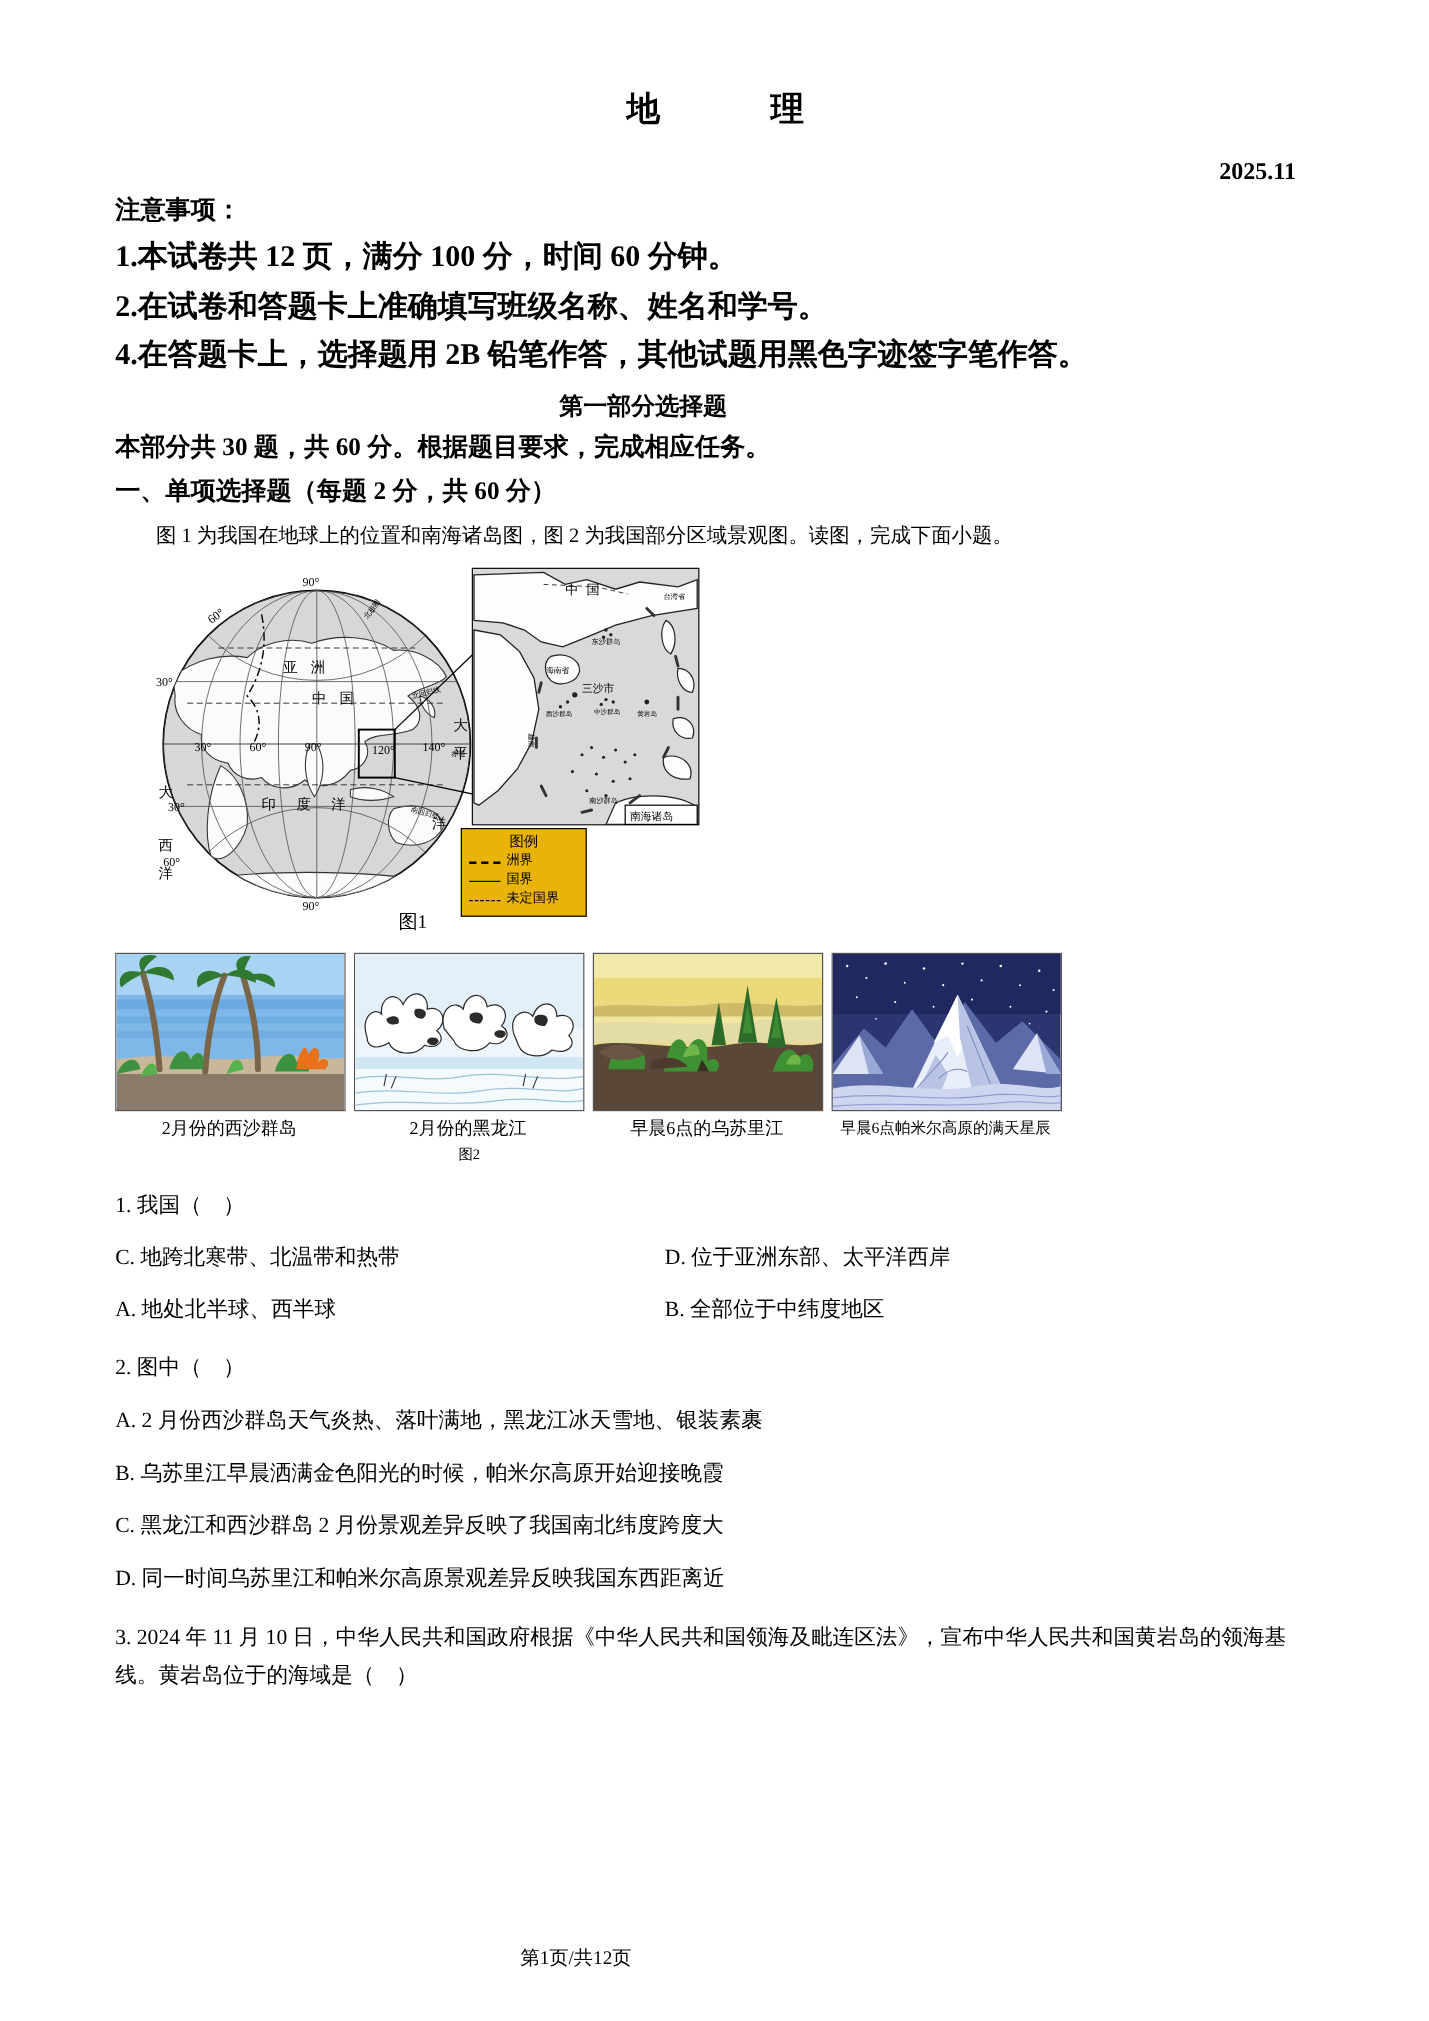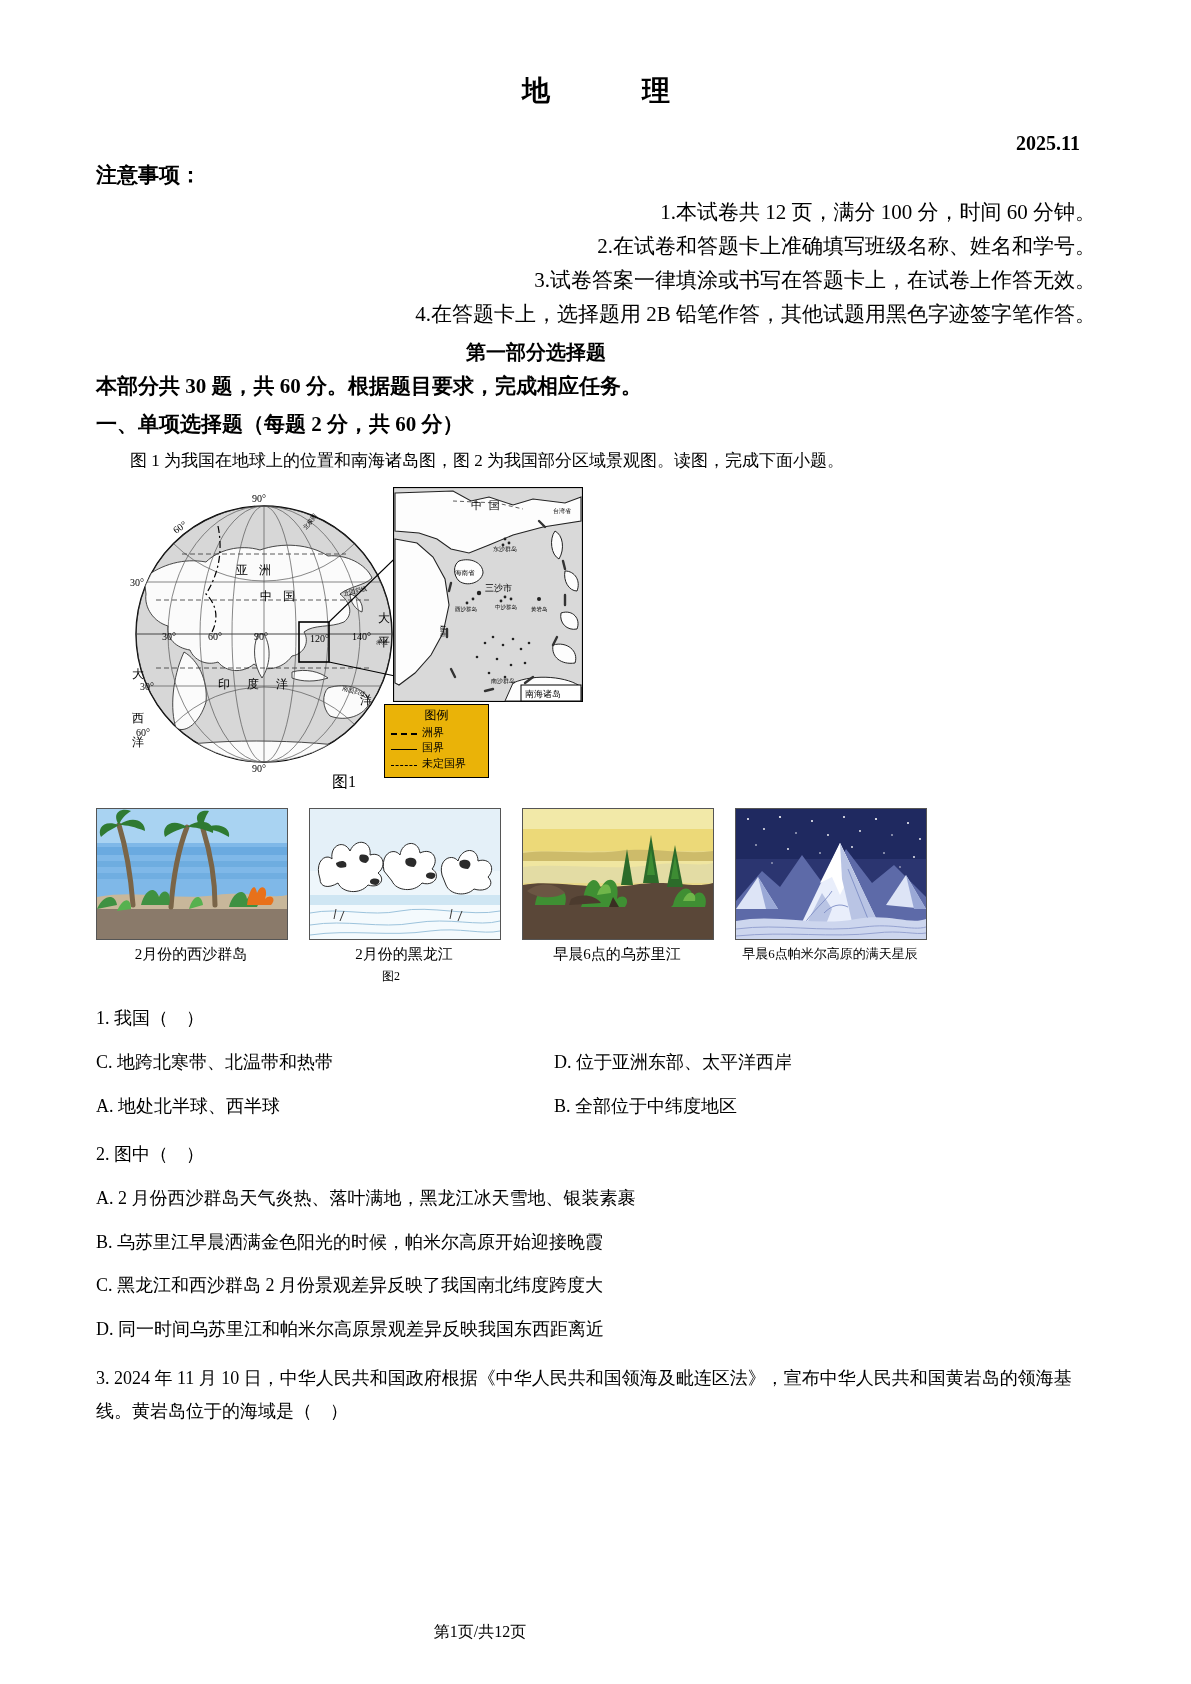--- a/index.html
+++ b/index.html
@@ -55,25 +55,24 @@
     margin: 22px 16px 6px 0;
   }
 
   
   .notice-title {
     font-size: 21px;
     font-weight: bold;
     margin: 0 0 6px 0;
   }
   .notice-item {
-    font-size: 21px;
-    font-weight: normal;
+    font-size: 25px;
+    font-weight: bold;
     line-height: 1.62;
     margin: 0;
-    text-align: right;
   }
   .part-title {
     text-align: center;
     font-size: 20px;
     font-weight: bold;
     margin: 8px 0 4px 0;
     padding-right: 120px;
   }
   .part-desc {
     font-size: 21px;
@@ -151,21 +150,21 @@
   .lk.dashed  { border-top: 1px dashed #000; }
 
   
   .fig2-wrap {
     position: relative;
     width: 1000px;
     margin: 14px 0 0 0;
   }
   .photo-row {
     display: flex;
-    gap: 23px;
+    gap: 9px;
     align-items: flex-start;
   }
   .photo-cell { width: 190px; }
   .photo-frame {
     width: 190px;
     height: 130px;
     border: 1px solid #555;
     overflow: hidden;
     position: relative;
     background: #fff;
@@ -225,21 +224,20 @@
 
 <div class="page">
   <div class="content">
 
     <div class="doc-subject">地　　理</div>
     <div class="doc-date">2025.11</div>
 
     <div class="notice-title">注意事项：</div>
     <p class="notice-item">1.本试卷共 12 页，满分 100 分，时间 60 分钟。</p>
     <p class="notice-item">2.在试卷和答题卡上准确填写班级名称、姓名和学号。</p>
-    <p class="notice-item">3.试卷答案一律填涂或书写在答题卡上，在试卷上作答无效。</p>
     <p class="notice-item">4.在答题卡上，选择题用 2B 铅笔作答，其他试题用黑色字迹签字笔作答。</p>
 
     <div class="part-title">第一部分选择题</div>
     <div class="part-desc">本部分共 30 题，共 60 分。根据题目要求，完成相应任务。</div>
     <div class="section-title">一、单项选择题（每题 2 分，共 60 分）</div>
 
     <div class="stem-intro">图 1 为我国在地球上的位置和南海诸岛图，图 2 为我国部分区域景观图。读图，完成下面小题。</div>
 
     <div class="fig1-wrap">
 

